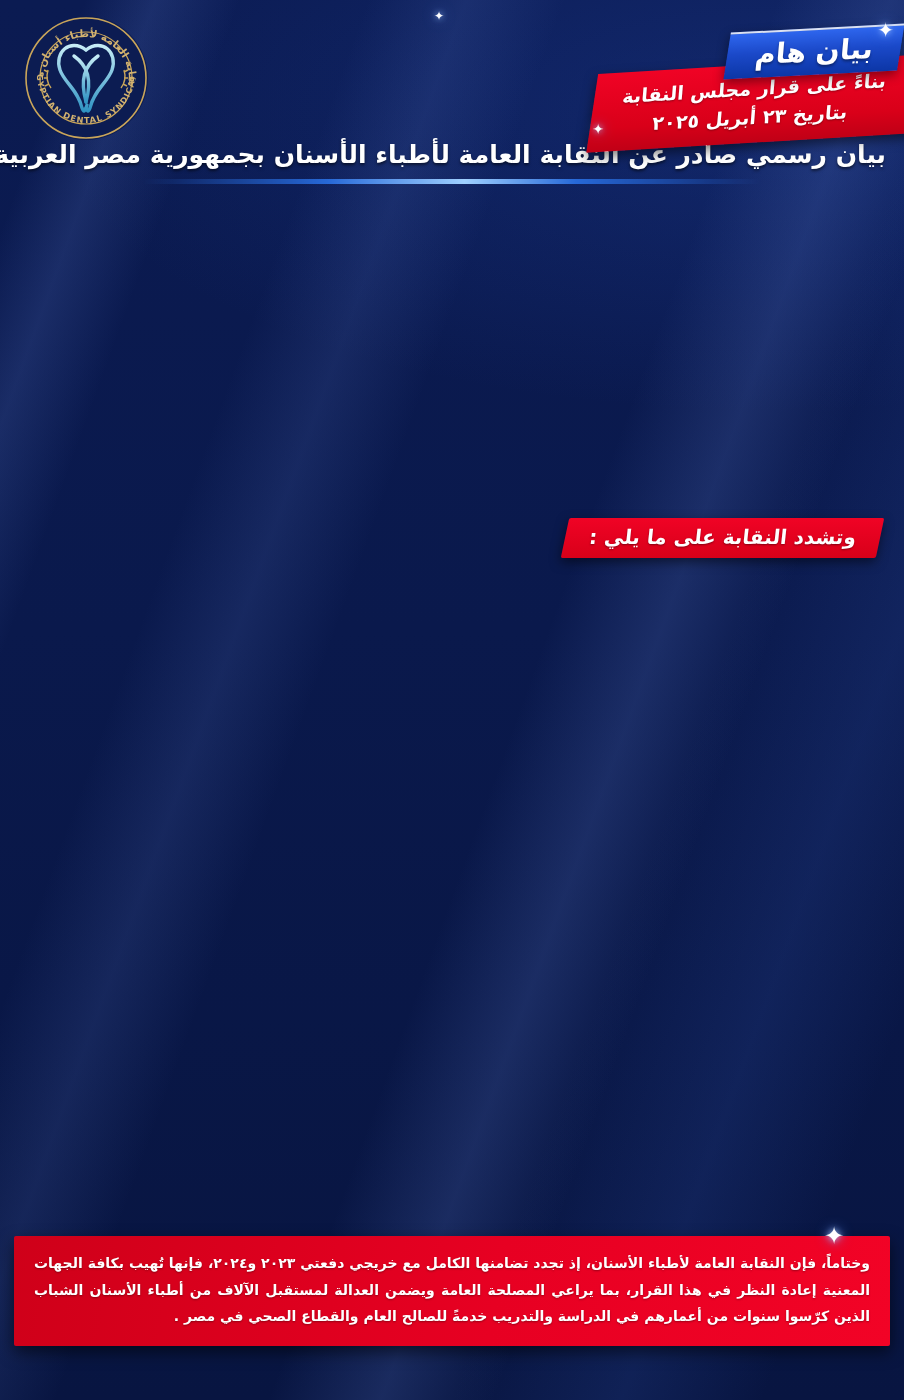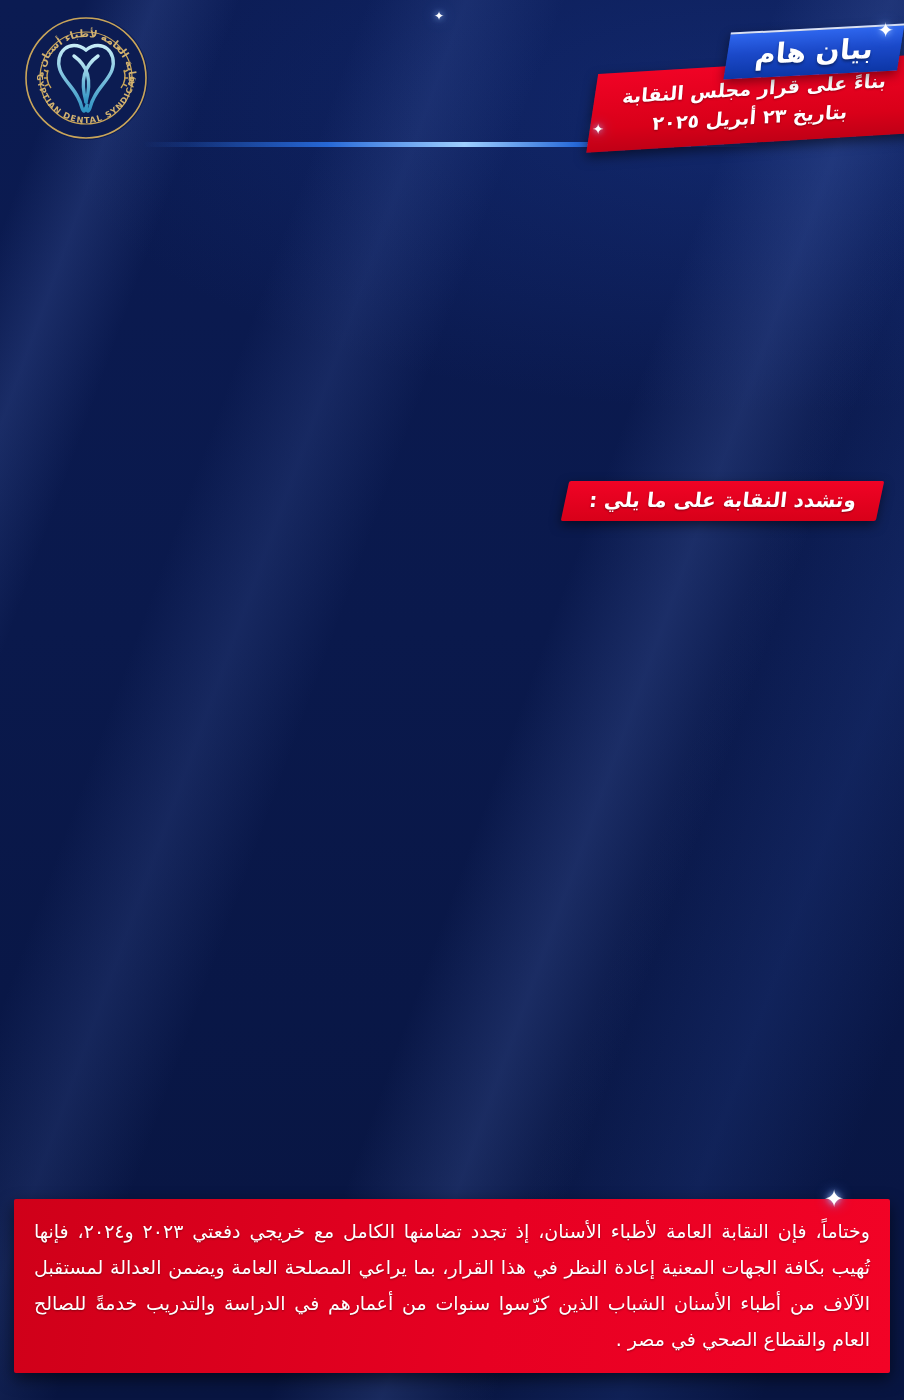--- a/index.html
+++ b/index.html
@@ -100,21 +100,21 @@
   }
 
   
   .conclusion {
     position:relative; margin:18px 14px 0;
     background:linear-gradient(100deg,#cf0019 0%, #e70022 55%, #f20326 100%);
     padding:14px 20px 16px; border-radius:2px;
     box-shadow:0 6px 16px rgba(0,0,0,.55);
   }
   .conclusion p {
-    font-size:19px; font-weight:normal; line-height:1.9; text-align:justify;
+    font-size:14px; font-weight:bold; line-height:1.9; text-align:justify;
     color:#fff; text-shadow:0 1px 2px rgba(0,0,0,.35);
   }
 
   
   .logo text { font-family:"DejaVu Sans", sans-serif; }
 </style>
 </head>
 <body>
 
 <div class="page">
@@ -165,20 +165,21 @@
       <div class="banner-sub">
         <div>بناءً على قرار مجلس النقابة</div>
         <div>بتاريخ ٢٣ أبريل ٢٠٢٥</div>
       </div>
       <span class="sparkle" style="top:-4px; right:10px;">✦</span>
       <span class="sparkle" style="bottom:-8px; right:300px; font-size:14px;">✦</span>
     </div>
     <span class="sparkle" style="top:10px; right:460px; font-size:12px;">✦</span>
   </div>
 
+  <h1 class="main-title">بيان رسمي صادر عن النقابة العامة لأطباء الأسنان بجمهورية مصر العربية</h1>
   <div class="divider"></div>
 
   <p class="para">في ضوء ما تم تداوله مؤخراً بشأن قرار وزارة الصحة والسكان بتطبيق نظام التكليف " حسب الاحتياج " على خريجي كليات طب الأسنان، وهو القرار الذي سبق أن اعترضت عليه النقابة العامة لأطباء الأسنان خلال اجتماع اللجنة العليا للتكليف المنعقد في سبتمبر عام ٢٠٢٢، فإن النقابة تؤكد رفضها لمثل هذه السياسات المفاجئة التي تُعرض مستقبل الطلاب داخل الكليات للخطر، وتنتهج ما يُعرف بسياسة الصدمة دون مراعاة للواقع الأكاديمي والمهني .</p>
   <p class="para">وإذ تؤكد النقابة العامة لأطباء الأسنان موقفها الثابت والداعم لكافة أعضائها، فإنها تُعلن تضامنها الكامل مع خريجي دفعتي عام ٢٠٢٣ وعام ٢٠٢٤، الذين تضرروا بشكل مباشر من هذا القرار غير المنصف، والذي صدر أثناء وجودهم في السنوات النهائية من دراستهم الجامعية .</p>
 
   <div class="section-header-row">
     <div class="section-header">
       <span>وتشدد النقابة على ما يلي :</span>
     </div>
   </div>

